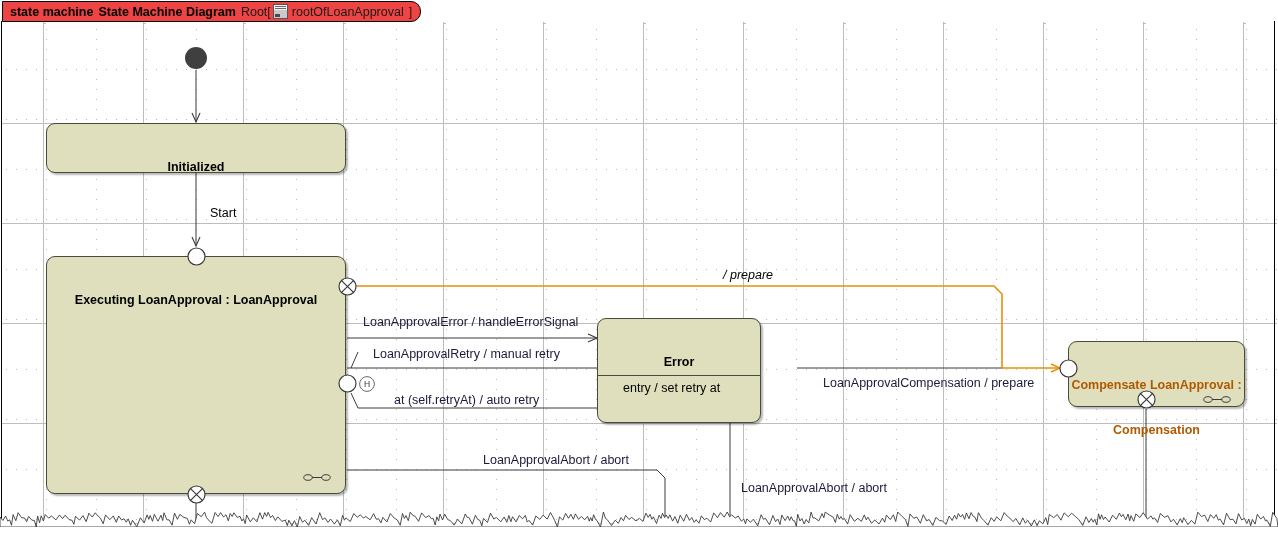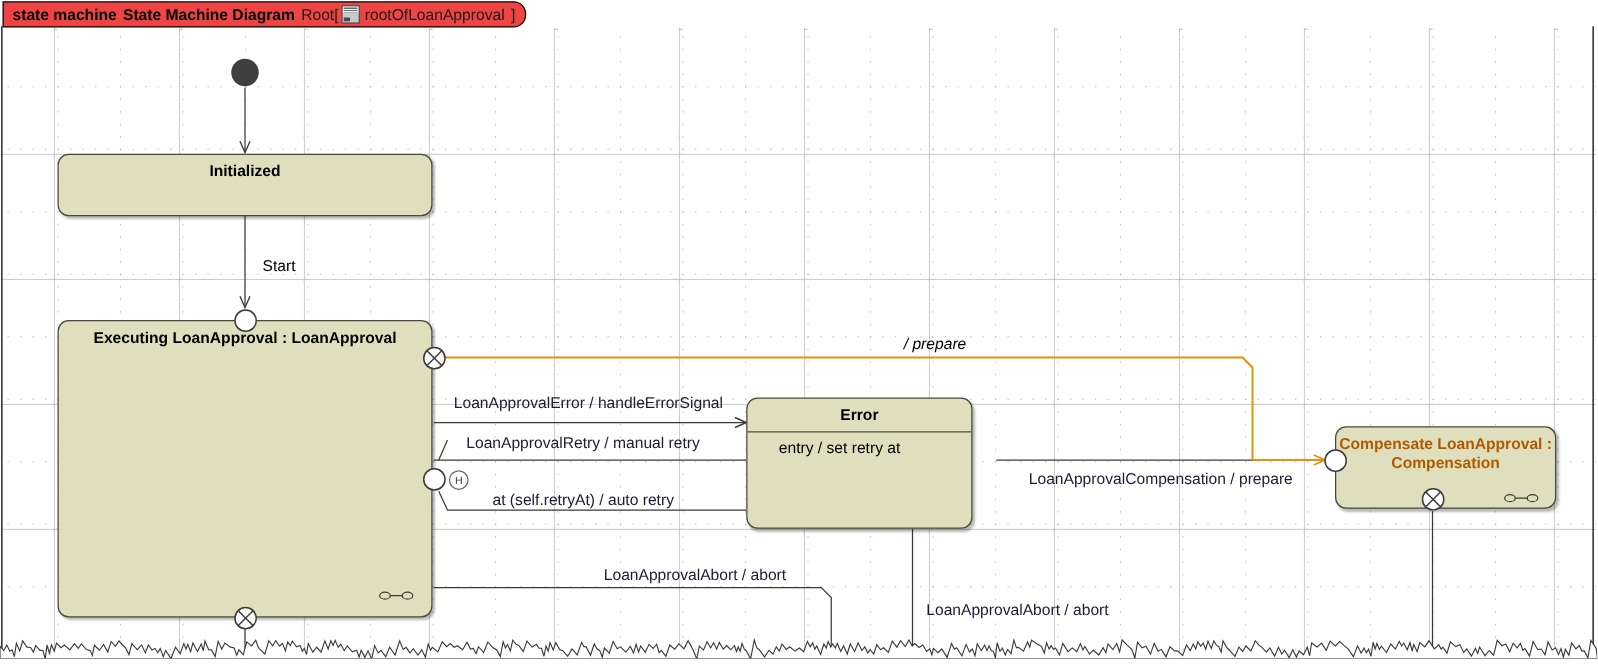--- a/index.html
+++ b/index.html
@@ -107,20 +107,21 @@
     box-sizing:border-box;
     z-index:3;
   }
   .state-title{
     text-align:center;
     font-weight:bold;
     font-size:12.5px;
     color:#000;
     padding-top:6px;
     line-height:15px;
+    margin-top:30px;
   }
   .state-title.accent{color:#b05a00;font-weight:bold;}
   .divider{
     height:1px;background:#4a4a3a;margin-top:5px;
   }
   .state-body{
     font-size:12.5px;color:#000;padding:5px 0 0 5px;line-height:15px;margin-left:20px;
   }
   .submachine-icon{
     position:absolute;
@@ -217,21 +218,21 @@
     <div class="state-title">Executing LoanApproval : LoanApproval</div>
     <div class="submachine-icon" style="right:14px;bottom:16px;">
       <svg width="28" height="9">
         <ellipse cx="5" cy="4.5" rx="4.2" ry="2.8" fill="none" stroke="#3a3a3a" stroke-width="1"></ellipse>
         <ellipse cx="23" cy="4.5" rx="4.2" ry="2.8" fill="none" stroke="#3a3a3a" stroke-width="1"></ellipse>
         <line x1="9" y1="4.5" x2="19" y2="4.5" stroke="#3a3a3a" stroke-width="1"></line>
       </svg>
     </div>
   </div>
 
-  <div class="state" style="left:597px;top:318px;width:181px;height:105px;">
+  <div class="state" style="left:597px;top:318px;width:164px;height:105px;">
     <div class="state-title">Error</div>
     <div class="divider"></div>
     <div class="state-body">entry / set retry at</div>
   </div>
 
   <div class="state" style="left:1068px;top:341px;width:177px;height:66px;">
     <div class="state-title accent">Compensate LoanApproval :</div>
     <div class="state-title accent" style="padding-top:0">Compensation</div>
     <div class="submachine-icon" style="right:13px;bottom:7px;">
       <svg width="28" height="9">

